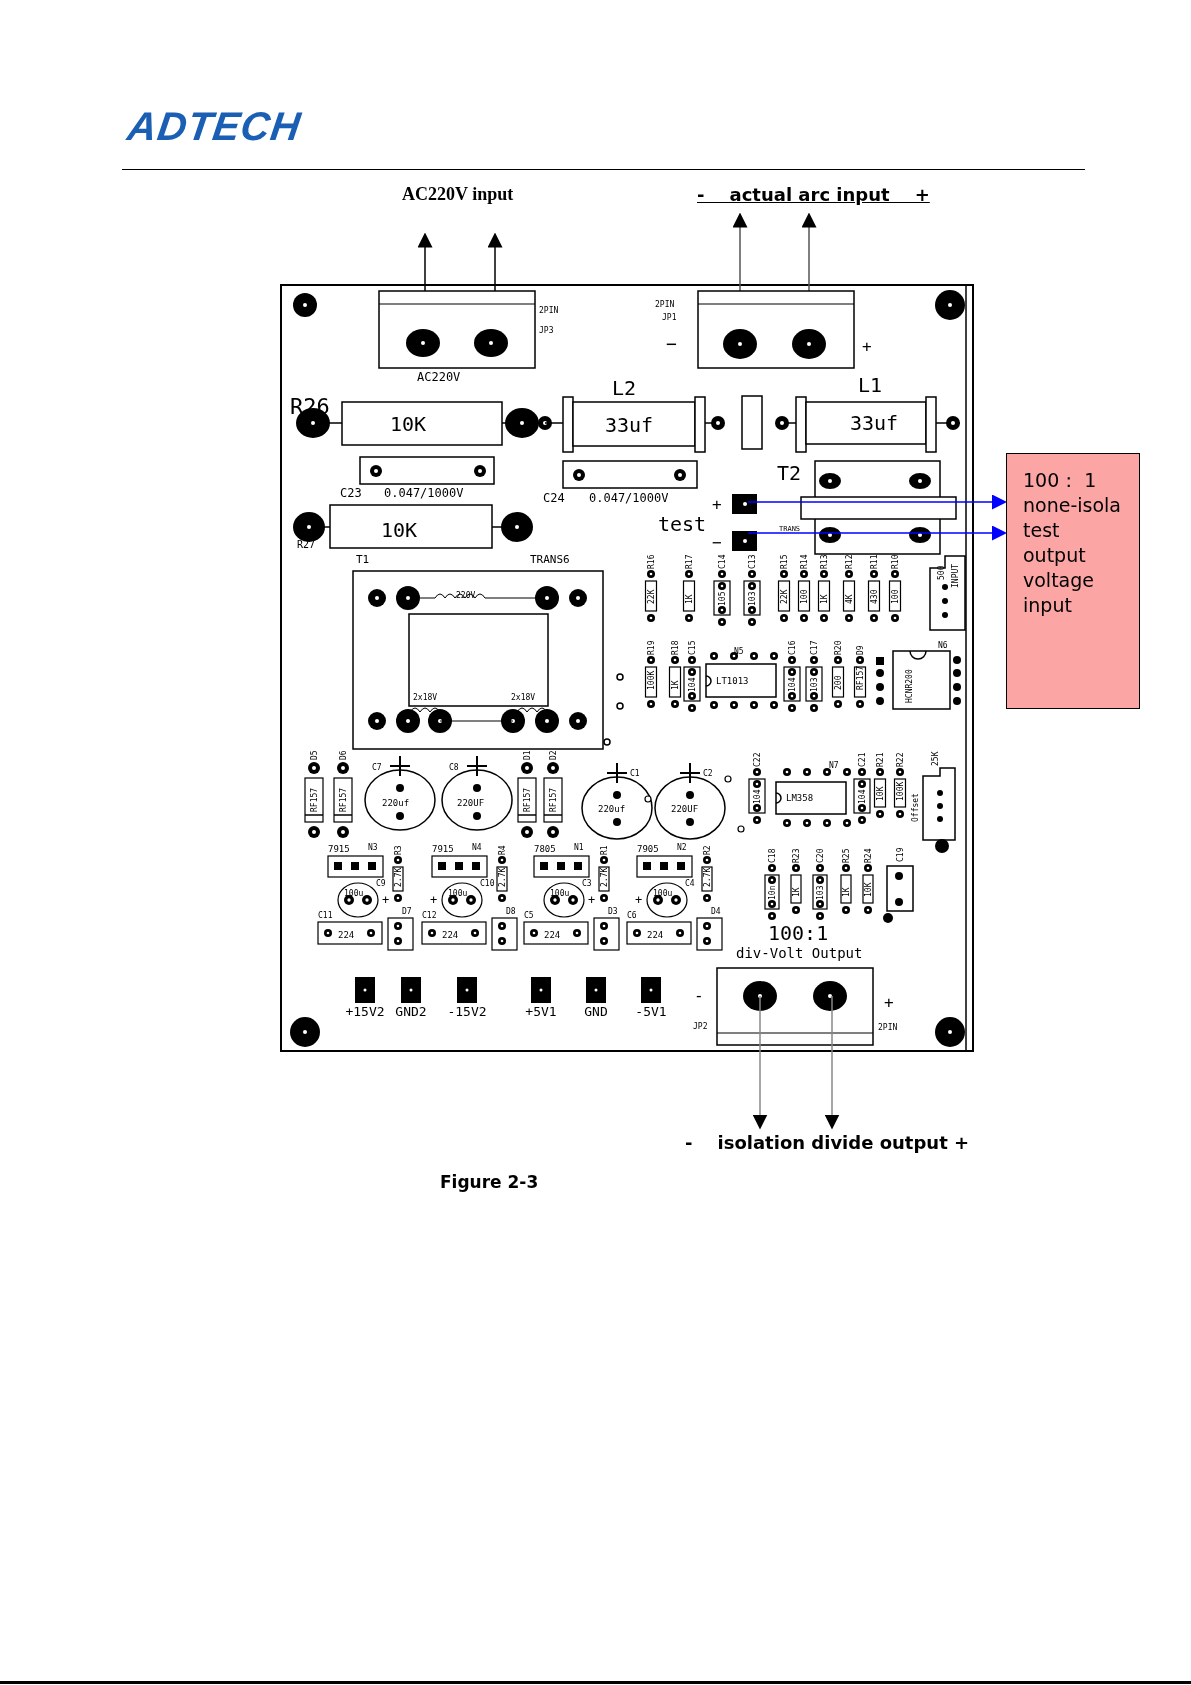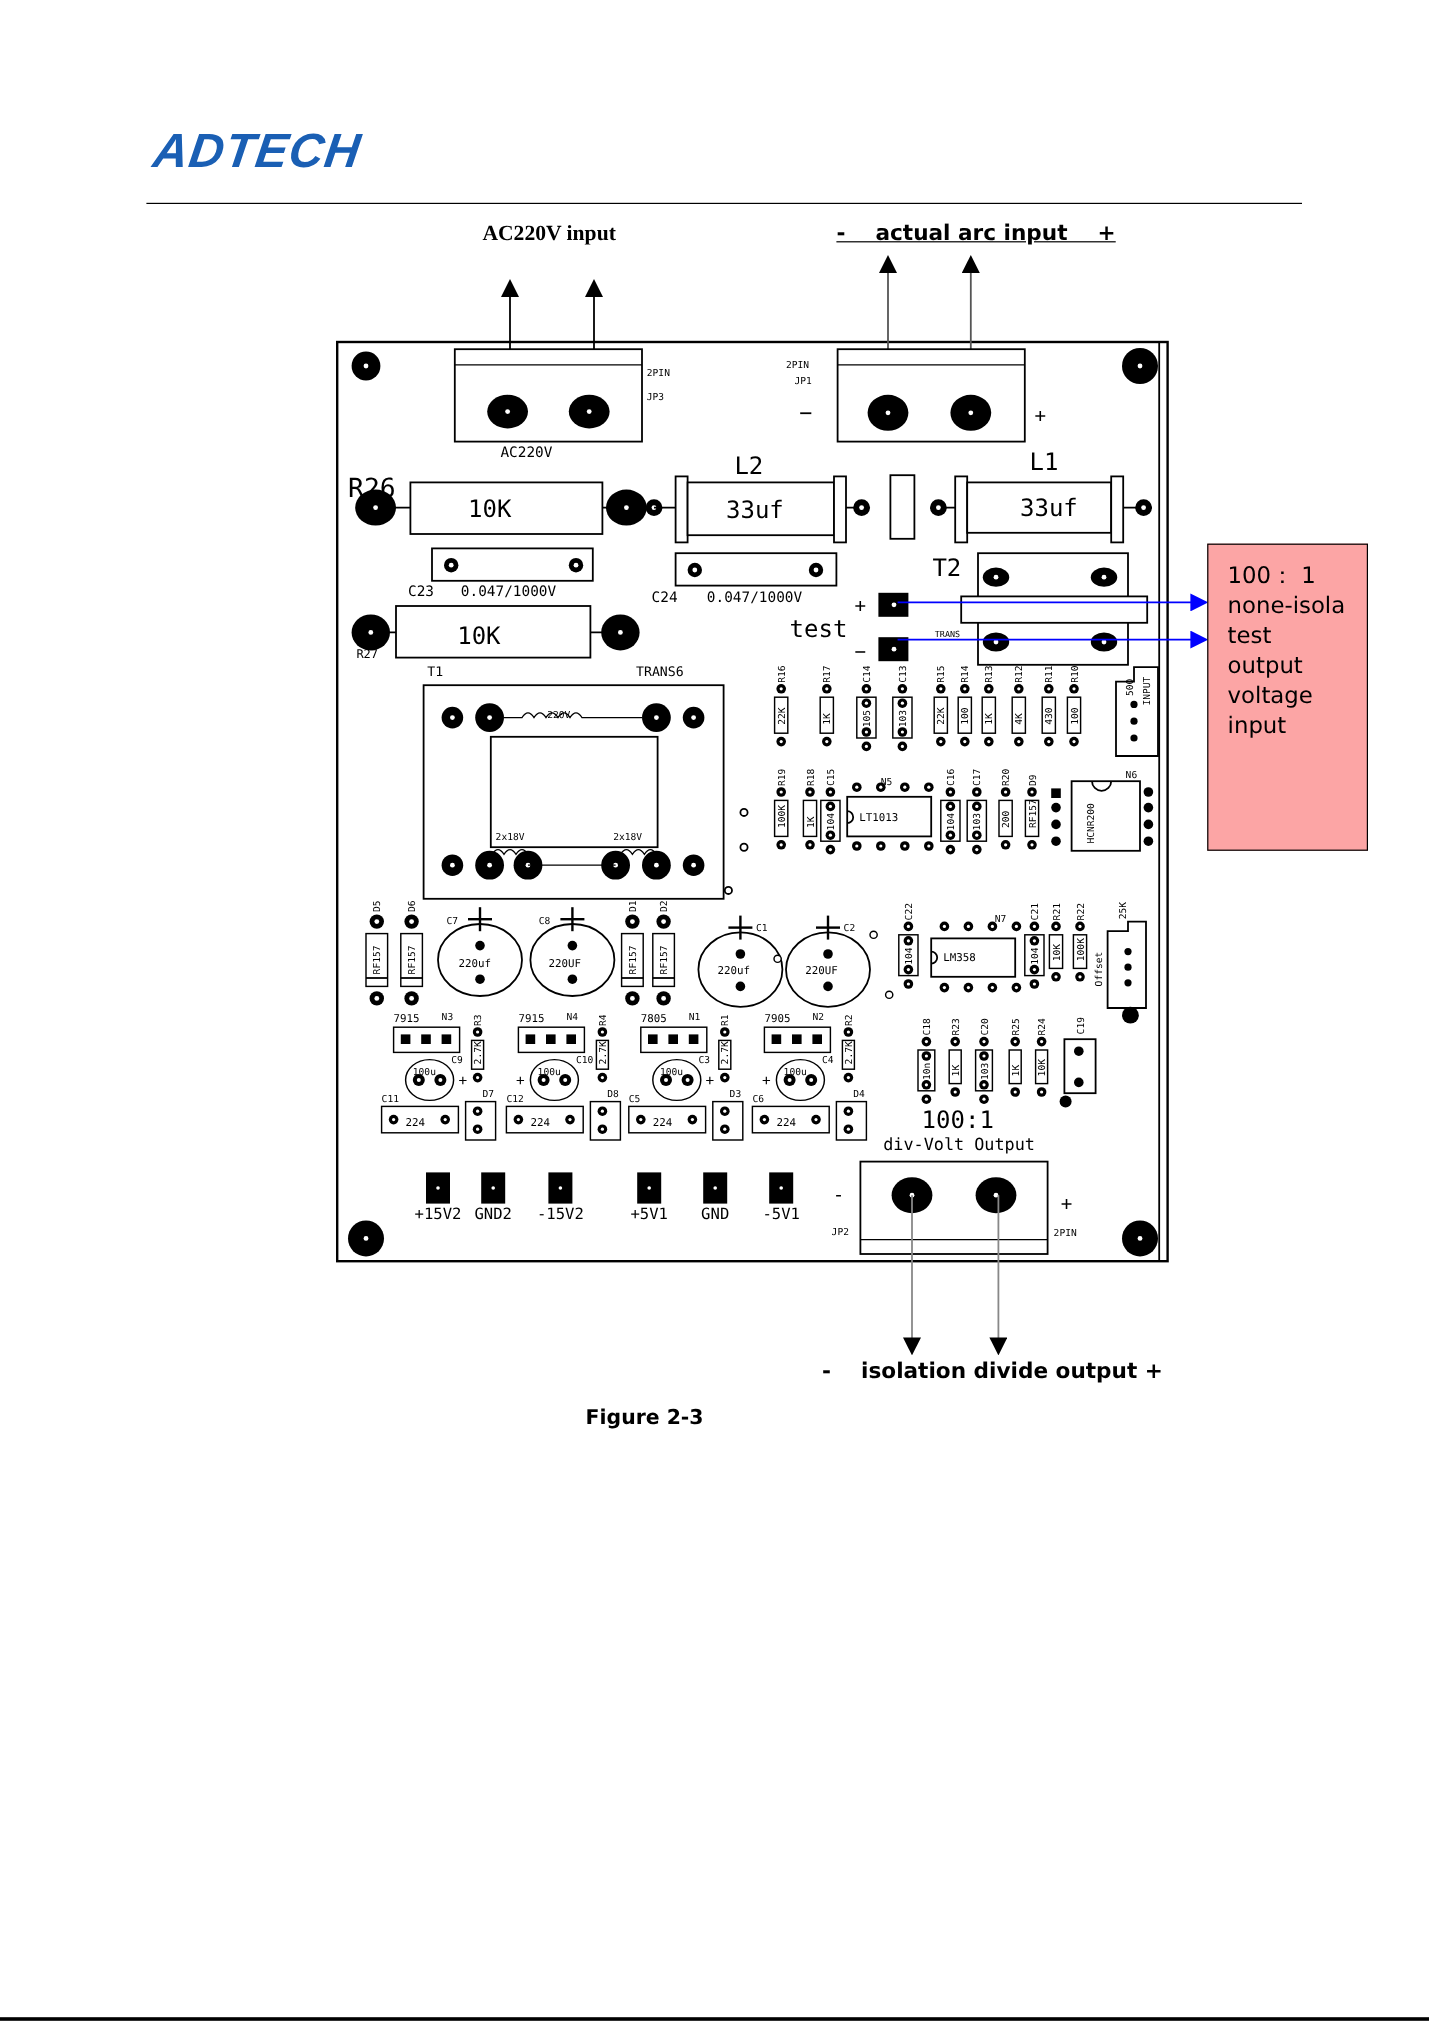--- a/index.html
+++ b/index.html
@@ -880,15 +880,15 @@
 <div class="abs note-box">
   <div>100： 1</div>
   <div>none-isola</div>
   <div>test</div>
   <div>output</div>
   <div>voltage</div>
   <div>input</div>
 </div>
 
 <div class="abs label-bold" style="left:685px; top:1132px; white-space:pre;text-align:right;">-    isolation divide output +</div>
-<div class="abs caption" style="left:440px; top:1172px;margin-left:48px;">Figure 2-3</div>
+<div class="abs caption" style="left:440px; top:1172px;">Figure 2-3</div>
 
 <div class="abs footer-rule"></div>
 
 </body></html>

